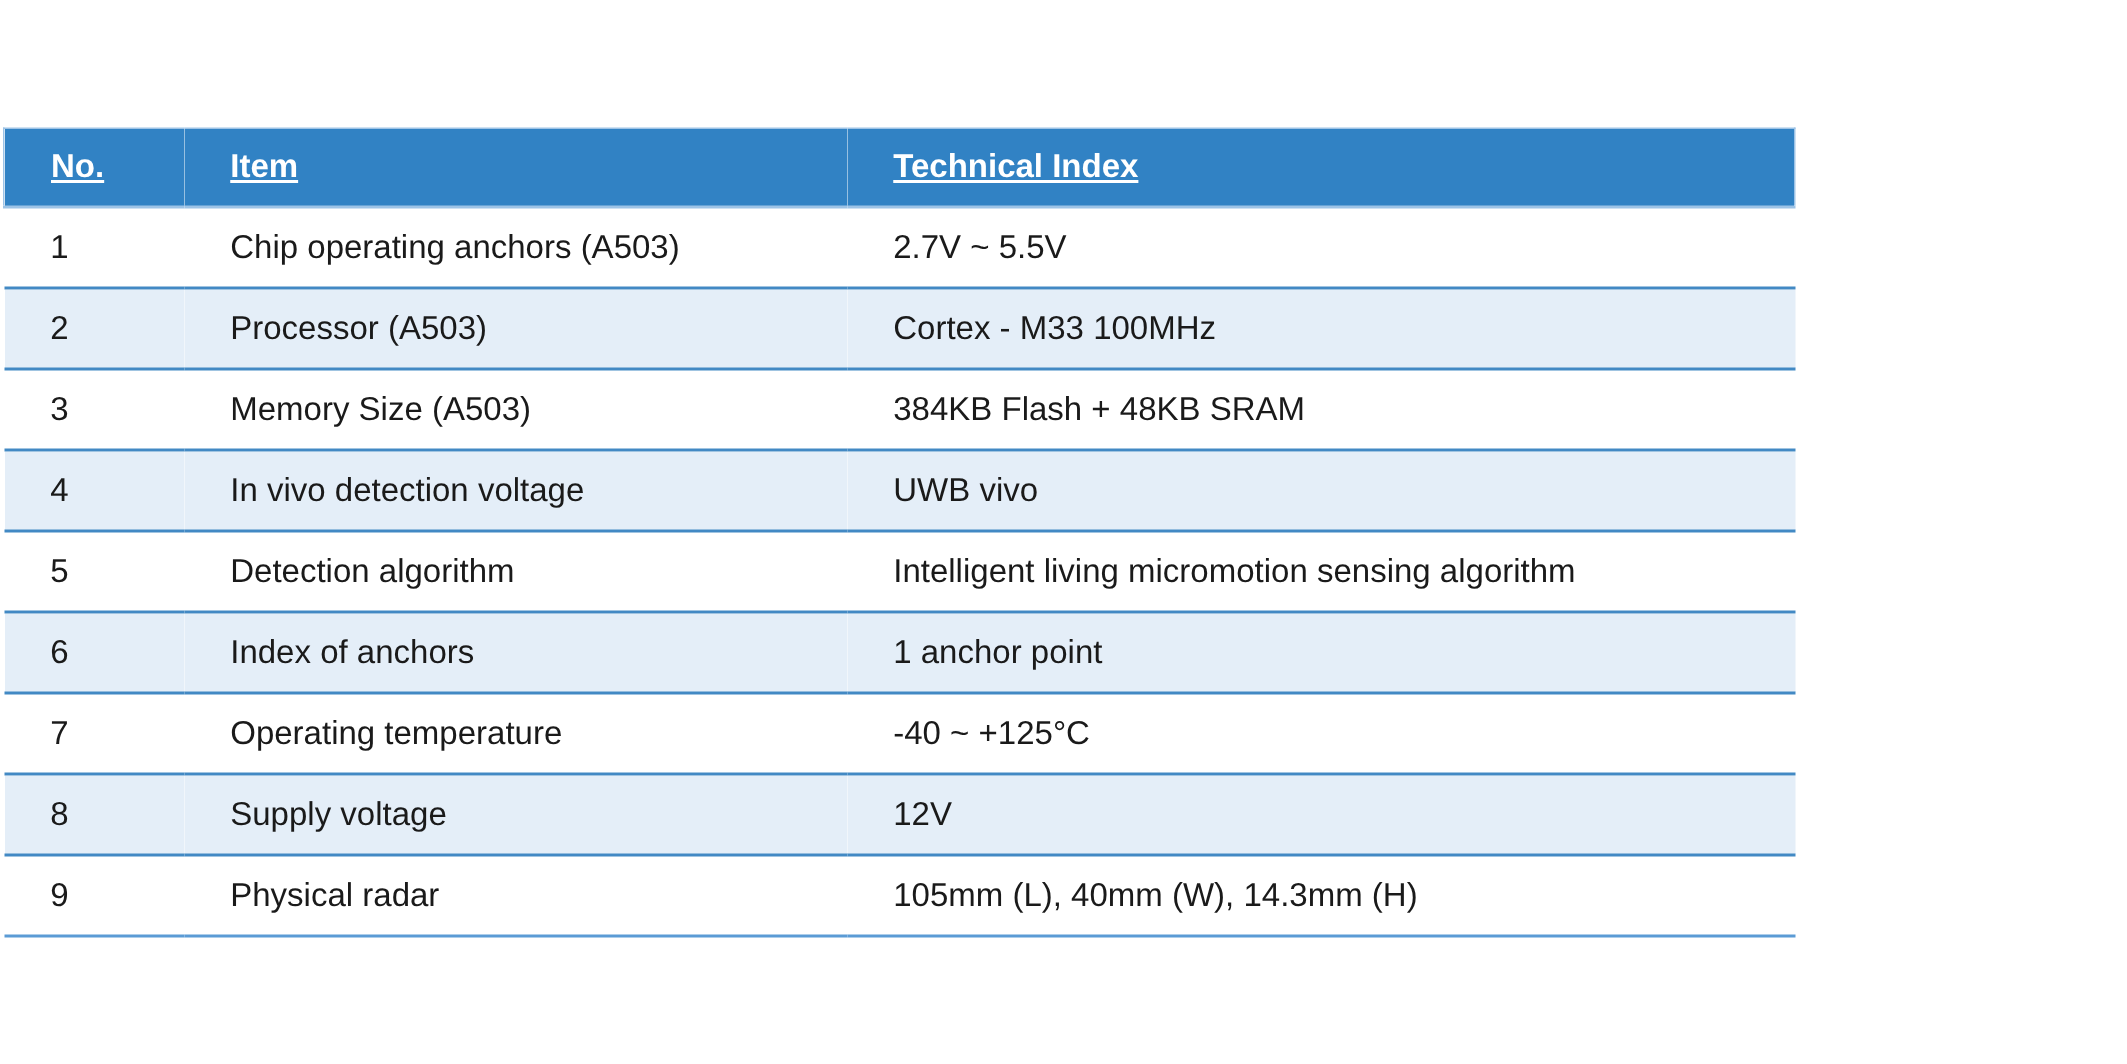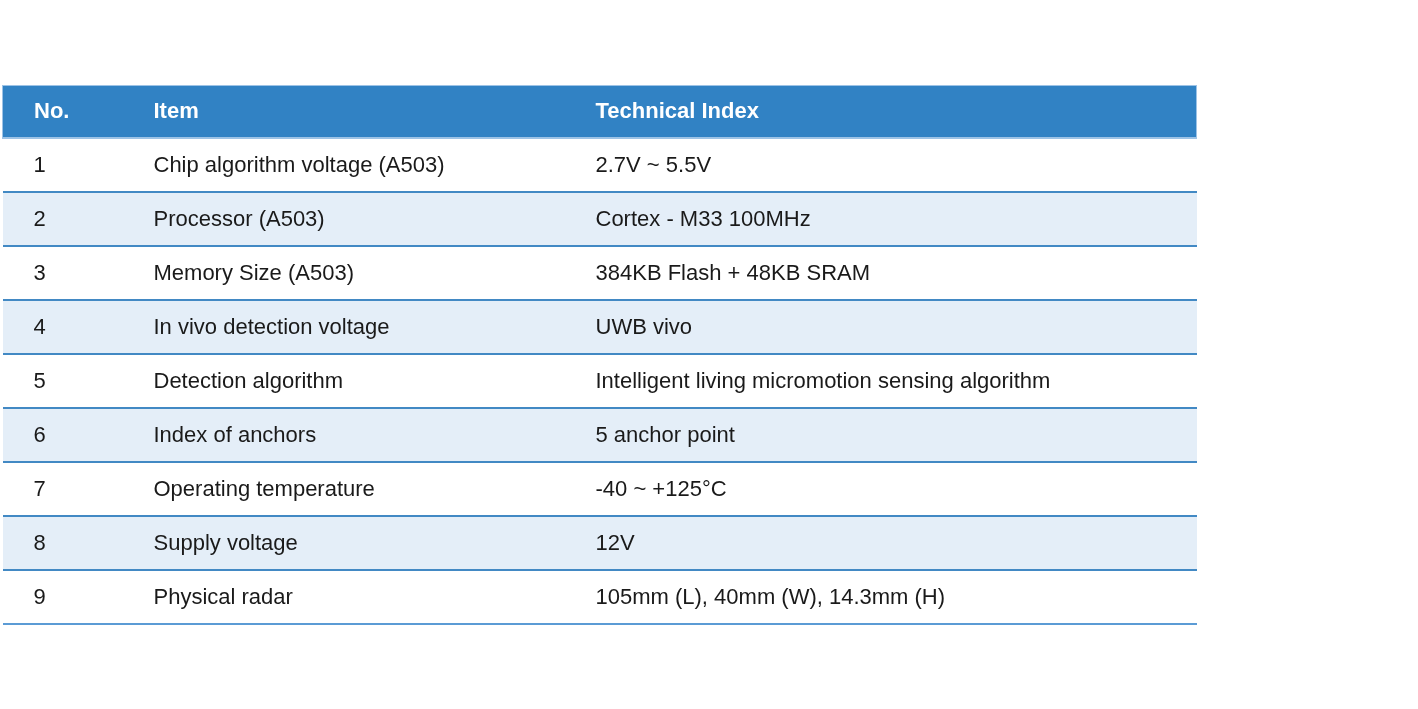--- a/index.html
+++ b/index.html
@@ -41,20 +41,21 @@
   }
   thead tr {
     height: 52px;
     background: var(--header-bg, #3182c4);
   }
   th {
     color: var(--header-text, #ffffff);
     font-weight: 700;
     border-top: 1px solid var(--header-edge, #9dc3e6);
     border-bottom: 2px solid var(--header-edge, #9dc3e6);
+    text-decoration: underline;
   }
   th:first-child { border-left: 1px solid var(--header-edge, #9dc3e6); }
   th:last-child  { border-right: 1px solid var(--header-edge, #9dc3e6); }
 
   tbody tr {
     height: 54px;
     background: var(--row-bg, #ffffff);
     color: var(--text, #1a1a1a);
   }
   tbody tr:nth-child(even) {
@@ -80,21 +81,21 @@
     <thead>
       <tr>
         <th>No.</th>
         <th>Item</th>
         <th>Technical Index</th>
       </tr>
     </thead>
     <tbody>
         <tr>
           <td>1</td>
-          <td>Chip algorithm voltage (A503)</td>
+          <td>Chip operating anchors (A503)</td>
           <td>2.7V ~ 5.5V</td>
         </tr>
         <tr>
           <td>2</td>
           <td>Processor (A503)</td>
           <td>Cortex - M33 100MHz</td>
         </tr>
         <tr>
           <td>3</td>
           <td>Memory Size (A503)</td>
@@ -106,21 +107,21 @@
           <td>UWB vivo</td>
         </tr>
         <tr>
           <td>5</td>
           <td>Detection algorithm</td>
           <td>Intelligent living micromotion sensing algorithm</td>
         </tr>
         <tr>
           <td>6</td>
           <td>Index of anchors</td>
-          <td>5 anchor point</td>
+          <td>1 anchor point</td>
         </tr>
         <tr>
           <td>7</td>
           <td>Operating temperature</td>
           <td>-40 ~ +125°C</td>
         </tr>
         <tr>
           <td>8</td>
           <td>Supply voltage</td>
           <td>12V</td>

